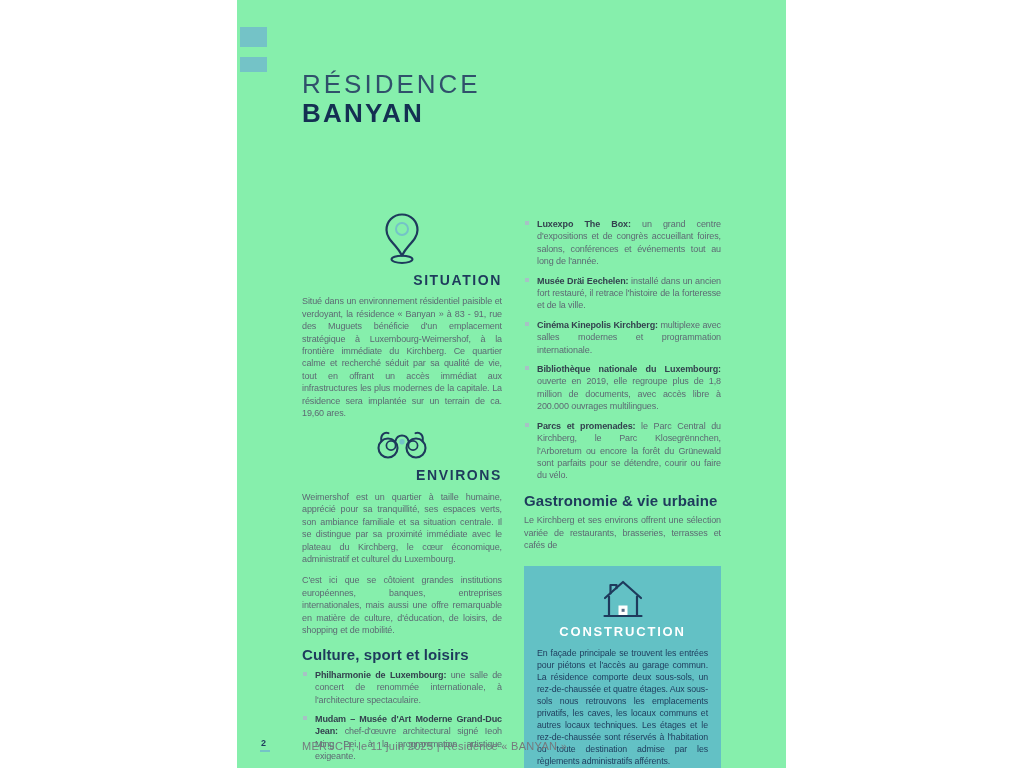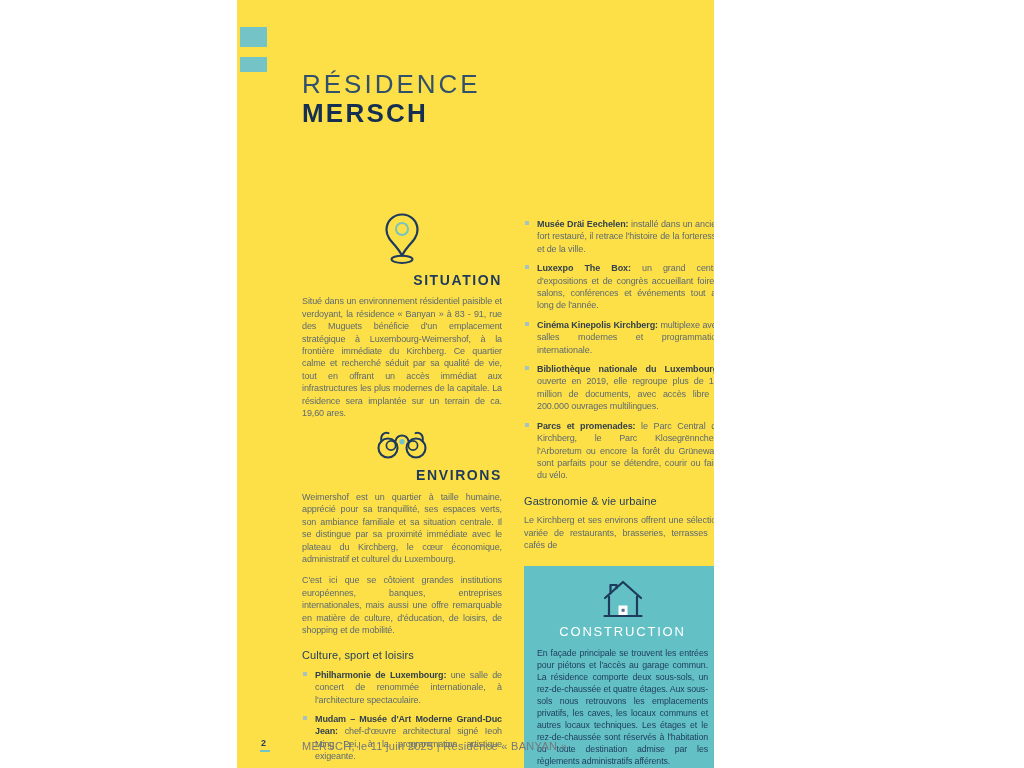--- a/index.html
+++ b/index.html
@@ -2,22 +2,22 @@
 <html><head>
 <meta charset="utf-8">
 <style>
   html,body{margin:0;padding:0;}
   body{
     width:1024px;height:768px;background:#ffffff;
     font-family:"Liberation Sans", sans-serif;
     -webkit-font-smoothing:antialiased;
   }
   .page{
-    position:relative;margin-left:237px;width:477px;height:768px;
-    background:#fde047;overflow:hidden;
+    position:relative;margin-left:237px;width:549px;height:768px;
+    background:#86efac;overflow:hidden;
   }
   .accent-sq{position:absolute;left:3px;background:#74c3c7;}
   .accent-sq.one{top:27px;width:27px;height:20px;}
   .accent-sq.two{top:57px;width:27px;height:15px;}
 
   .doc-title{position:absolute;left:65px;top:70px;line-height:29px;}
   .doc-title .t1{
     display:block;font-size:26px;font-weight:300;color:#30506b;letter-spacing:3px;
   }
   .doc-title .t2{
@@ -30,40 +30,40 @@
 
   .icon-block{text-align:center;}
   .icon-block.pin{margin-top:212px;}
   .icon-block.binoc{margin-top:8px;}
 
   .sec-h{
     margin:10px 0 0 0;text-align:right;font-size:14px;font-weight:700;
     color:#1e3a5c;letter-spacing:1.6px;
   }
   .body-p{margin:9px 0 0 0;text-align:justify;}
-  .sub-h{margin:13px 0 0 0;font-size:11px;font-weight:400;color:#1e3a5c;letter-spacing:0.1px;}
+  .sub-h{margin:13px 0 0 0;font-size:15px;font-weight:700;color:#1e3a5c;letter-spacing:0.1px;}
 
   ul.blist{list-style:none;margin:0;padding:0;}
   ul.blist li{
     position:relative;padding-left:13px;margin-top:7px;text-align:justify;
   }
   ul.blist li::before{
     content:"";position:absolute;left:1px;top:3px;width:4px;height:4px;background:#a7c2c5;
   }
   ul.blist .blabel{font-weight:700;color:#33414e;}
 
   .col-right > ul.blist{margin-top:218px;}
   .col-right > ul.blist li:first-child{margin-top:0;}
 
   .construction-box{
     margin-top:15px;background:#63c1c5;padding:9px 13px 11px 13px;
   }
   .construction-box .icon-block{margin-top:2px;}
   .construction-h{
-    margin:5px 0 0 0;text-align:center;font-size:13px;font-weight:400;
+    margin:5px 0 0 0;text-align:center;font-size:13px;font-weight:700;
     color:#ffffff;letter-spacing:1.8px;
   }
   .construction-p{
     margin:8px 0 0 0;text-align:justify;color:#1e3a5c;font-size:8.8px;line-height:12px;
   }
 
   .footer{position:absolute;left:0;top:736px;width:549px;height:20px;}
   .page-num{
     position:absolute;left:24px;top:2px;font-size:9px;font-weight:700;color:#1e3a5c;
   }
@@ -76,21 +76,21 @@
 </head>
 <body>
 
 <div class="page">
 
   <div class="accent-sq one"></div>
   <div class="accent-sq two"></div>
 
   <h1 class="doc-title" style="margin:0;">
     <span class="t1">RÉSIDENCE</span>
-    <span class="t2">MERSCH</span>
+    <span class="t2">BANYAN</span>
   </h1>
 
   <div class="col col-left">
 
     <div class="icon-block pin">
       <svg width="40" height="52" viewBox="0 0 40 52" fill="none">
         <path d="M20 2.5 C11 2.5 4.5 9.5 4.5 18 C4.5 24 8.5 28.5 13 33.5 C15.8 36.7 18.3 40 20 43.5 C21.7 40 24.2 36.7 27 33.5 C31.5 28.5 35.5 24 35.5 18 C35.5 9.5 29 2.5 20 2.5 Z" stroke="#1e3a5c" stroke-width="2.2" stroke-linejoin="round"></path>
         <circle cx="20" cy="17" r="6" stroke="#74c3c7" stroke-width="2"></circle>
         <ellipse cx="20" cy="47.3" rx="10.5" ry="3.6" stroke="#1e3a5c" stroke-width="2"></ellipse>
       </svg>
@@ -116,22 +116,22 @@
 
     <h3 class="sub-h">Culture, sport et loisirs</h3>
     <ul class="blist" style="margin-top:2px;">
       <li><span class="blabel">Philharmonie de Luxembourg:</span><span> une salle de concert de renommée internationale, à l'architecture spectaculaire.</span></li>
       <li><span class="blabel">Mudam – Musée d'Art Moderne Grand-Duc Jean:</span><span> chef-d'œuvre architectural signé Ieoh Ming Pei, à la programmation artistique exigeante.</span></li>
     </ul>
   </div>
 
   <div class="col col-right">
     <ul class="blist">
+      <li><span class="blabel">Luxexpo The Box:</span><span> un grand centre d'expositions et de congrès accueillant foires, salons, conférences et événements tout au long de l'année.</span></li>
       <li><span class="blabel">Musée Dräi Eechelen:</span><span> installé dans un ancien fort restauré, il retrace l'histoire de la forteresse et de la ville.</span></li>
-      <li><span class="blabel">Luxexpo The Box:</span><span> un grand centre d'expositions et de congrès accueillant foires, salons, conférences et événements tout au long de l'année.</span></li>
       <li><span class="blabel">Cinéma Kinepolis Kirchberg:</span><span> multiplexe avec salles modernes et programmation internationale.</span></li>
       <li><span class="blabel">Bibliothèque nationale du Luxembourg:</span><span> ouverte en 2019, elle regroupe plus de 1,8 million de documents, avec accès libre à 200.000 ouvrages multilingues.</span></li>
       <li><span class="blabel">Parcs et promenades:</span><span> le Parc Central du Kirchberg, le Parc Klosegrënnchen, l'Arboretum ou encore la forêt du Grünewald sont parfaits pour se détendre, courir ou faire du vélo.</span></li>
     </ul>
 
     <h3 class="sub-h">Gastronomie &amp; vie urbaine</h3>
     <p class="body-p" style="margin-top:7px;">Le Kirchberg et ses environs offrent une sélection variée de restaurants, brasseries, terrasses et cafés de</p>
 
     <div class="construction-box">
       <div class="icon-block">

